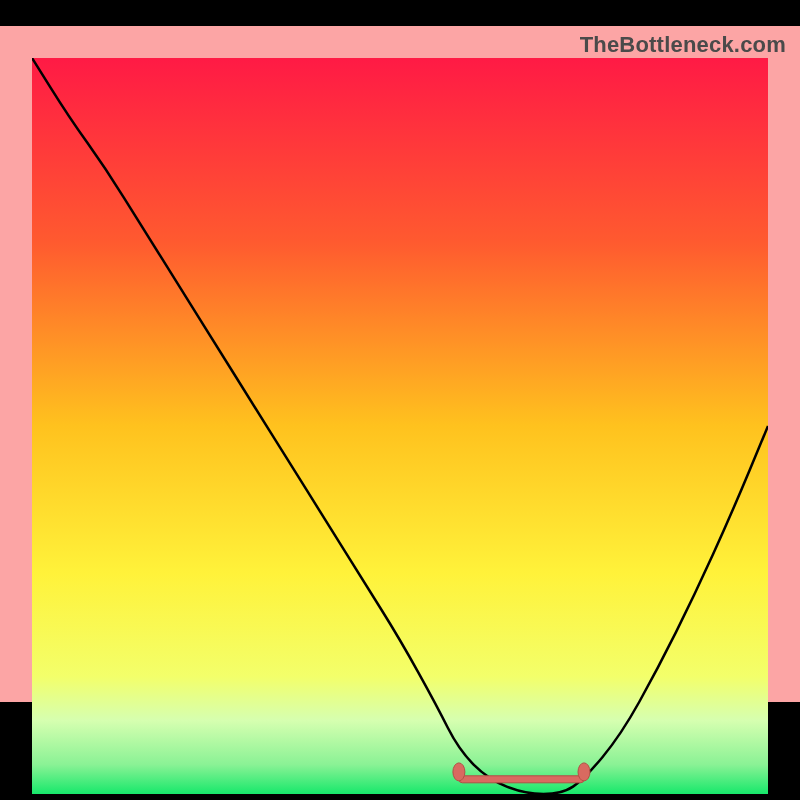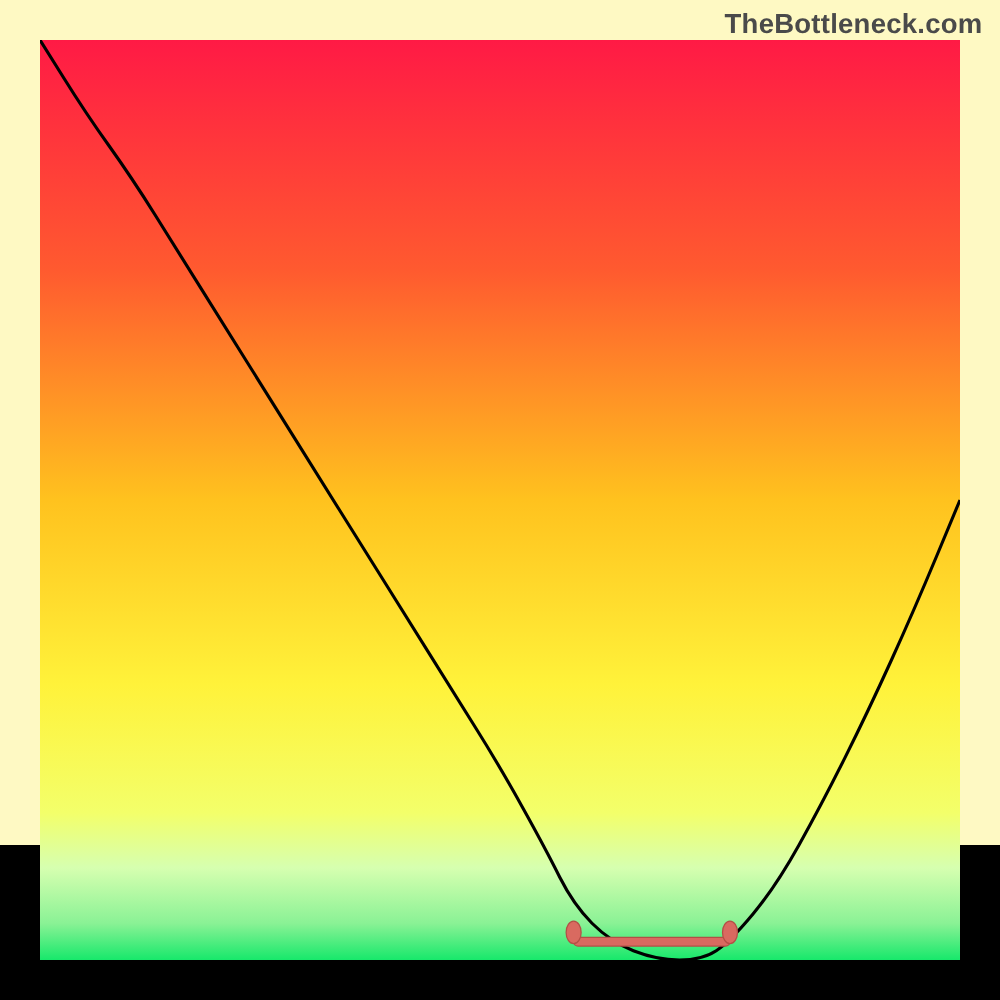--- a/index.html
+++ b/index.html
@@ -8,21 +8,22 @@
     width: 800px;
     height: 800px;
     background: #000;
     font-family: Arial, Helvetica, sans-serif;
     overflow: hidden;
   }
   .frame {
     position: relative;
     width: 800px;
     height: 676px;
-    background: #fef9c3;
+    background: #fca5a5;
+    margin-top: 26px;
   }
   .watermark {
     position: absolute;
     top: 6px;
     right: 14px;
     color: #4a4a4a;
     font-size: 22px;
     font-weight: 600;
     letter-spacing: 0.2px;
     z-index: 10;

